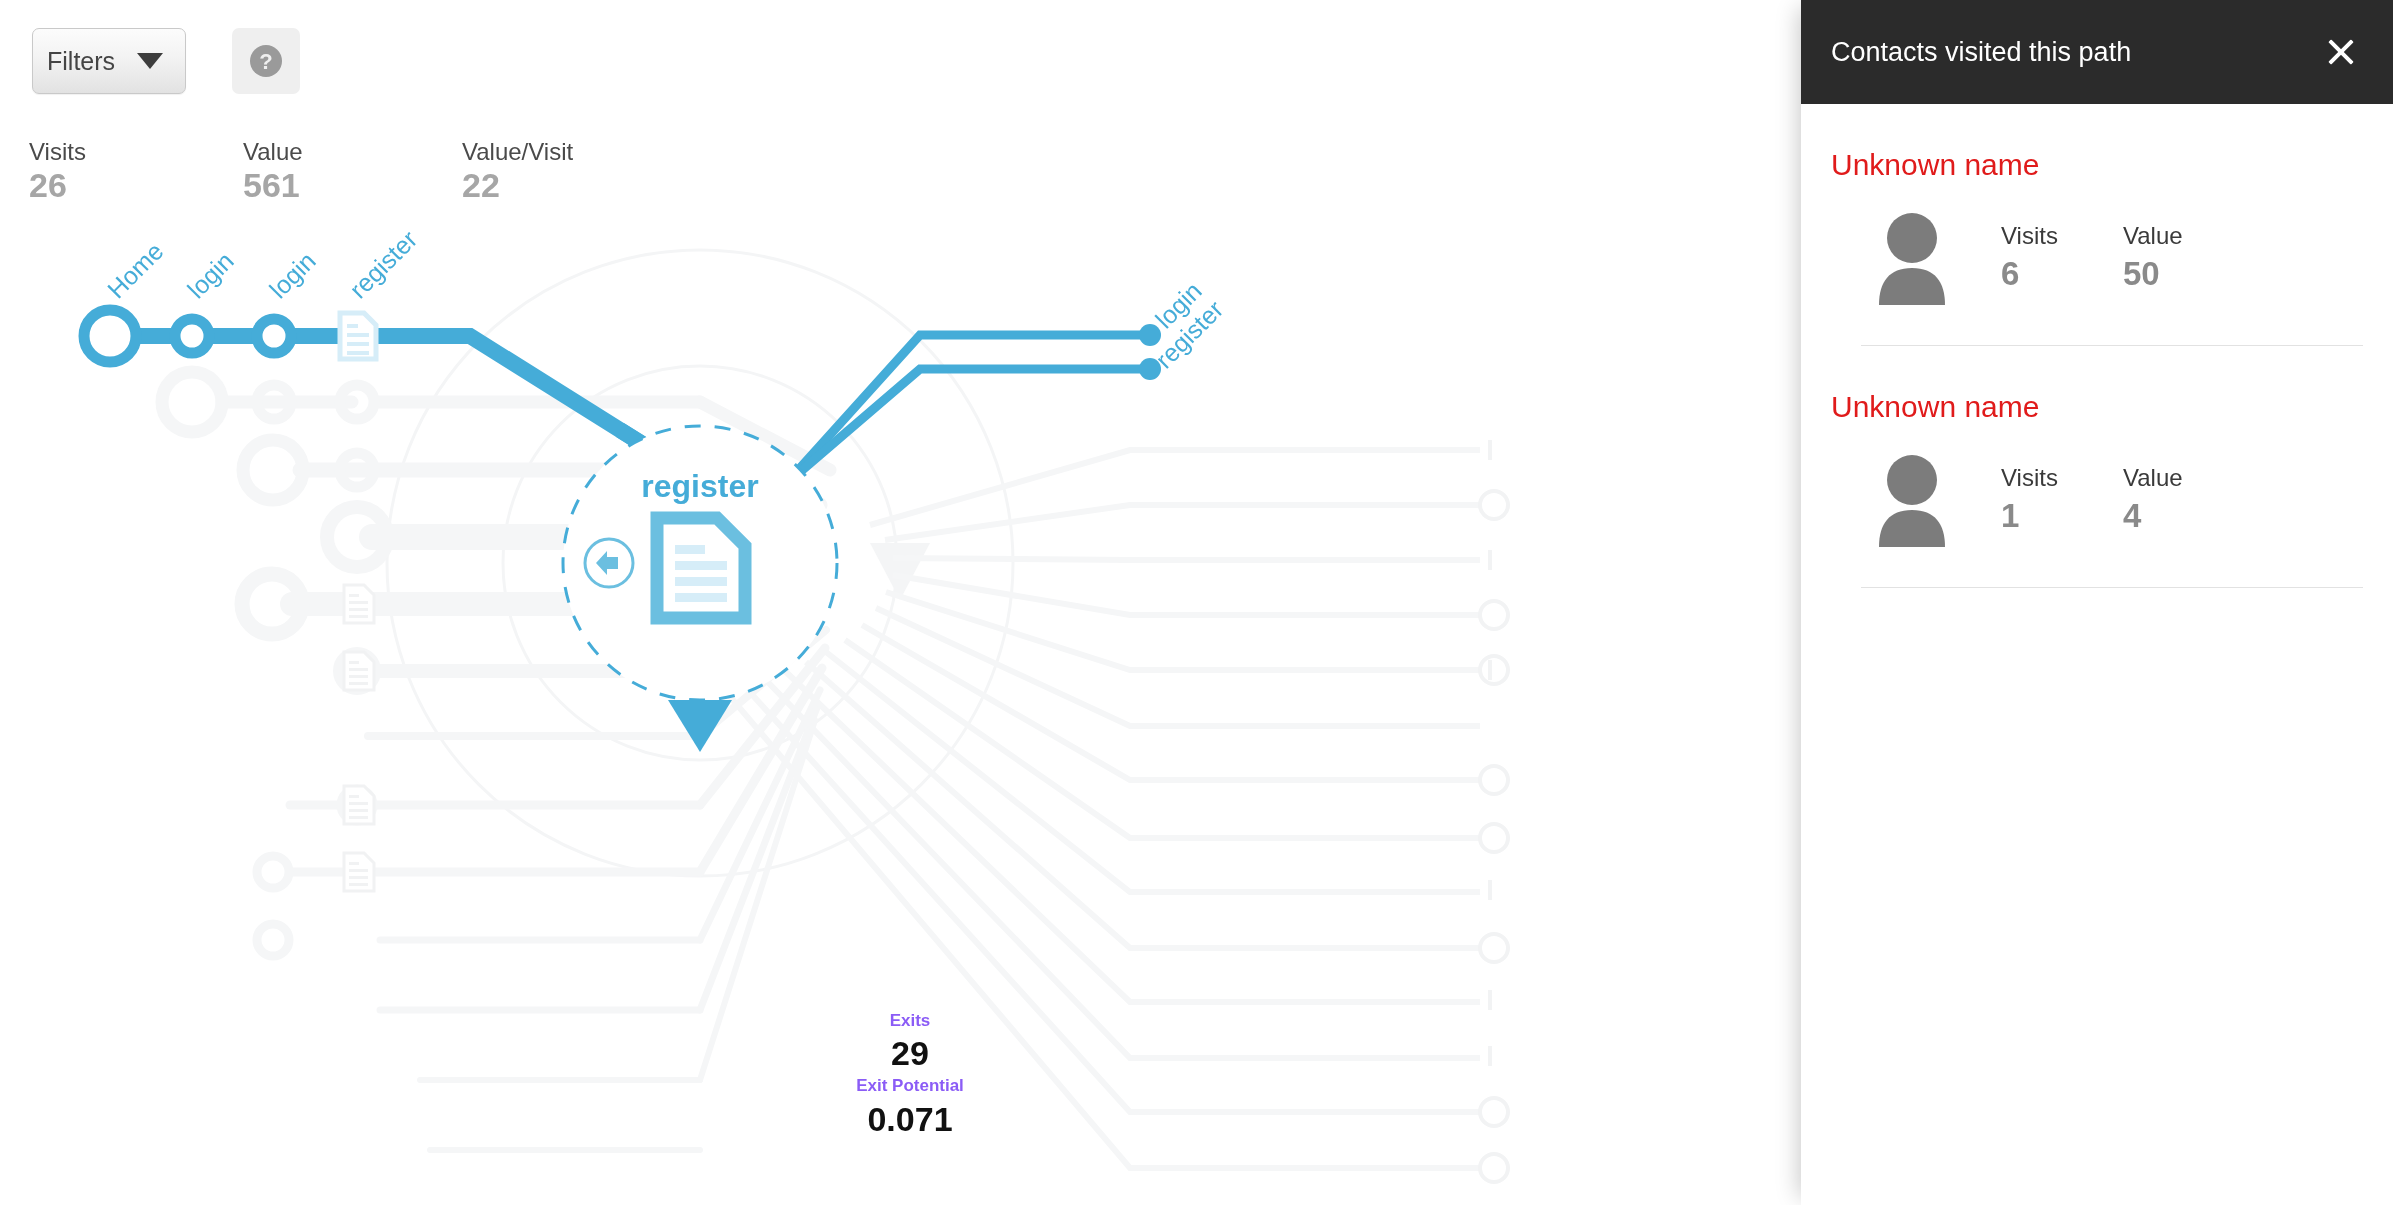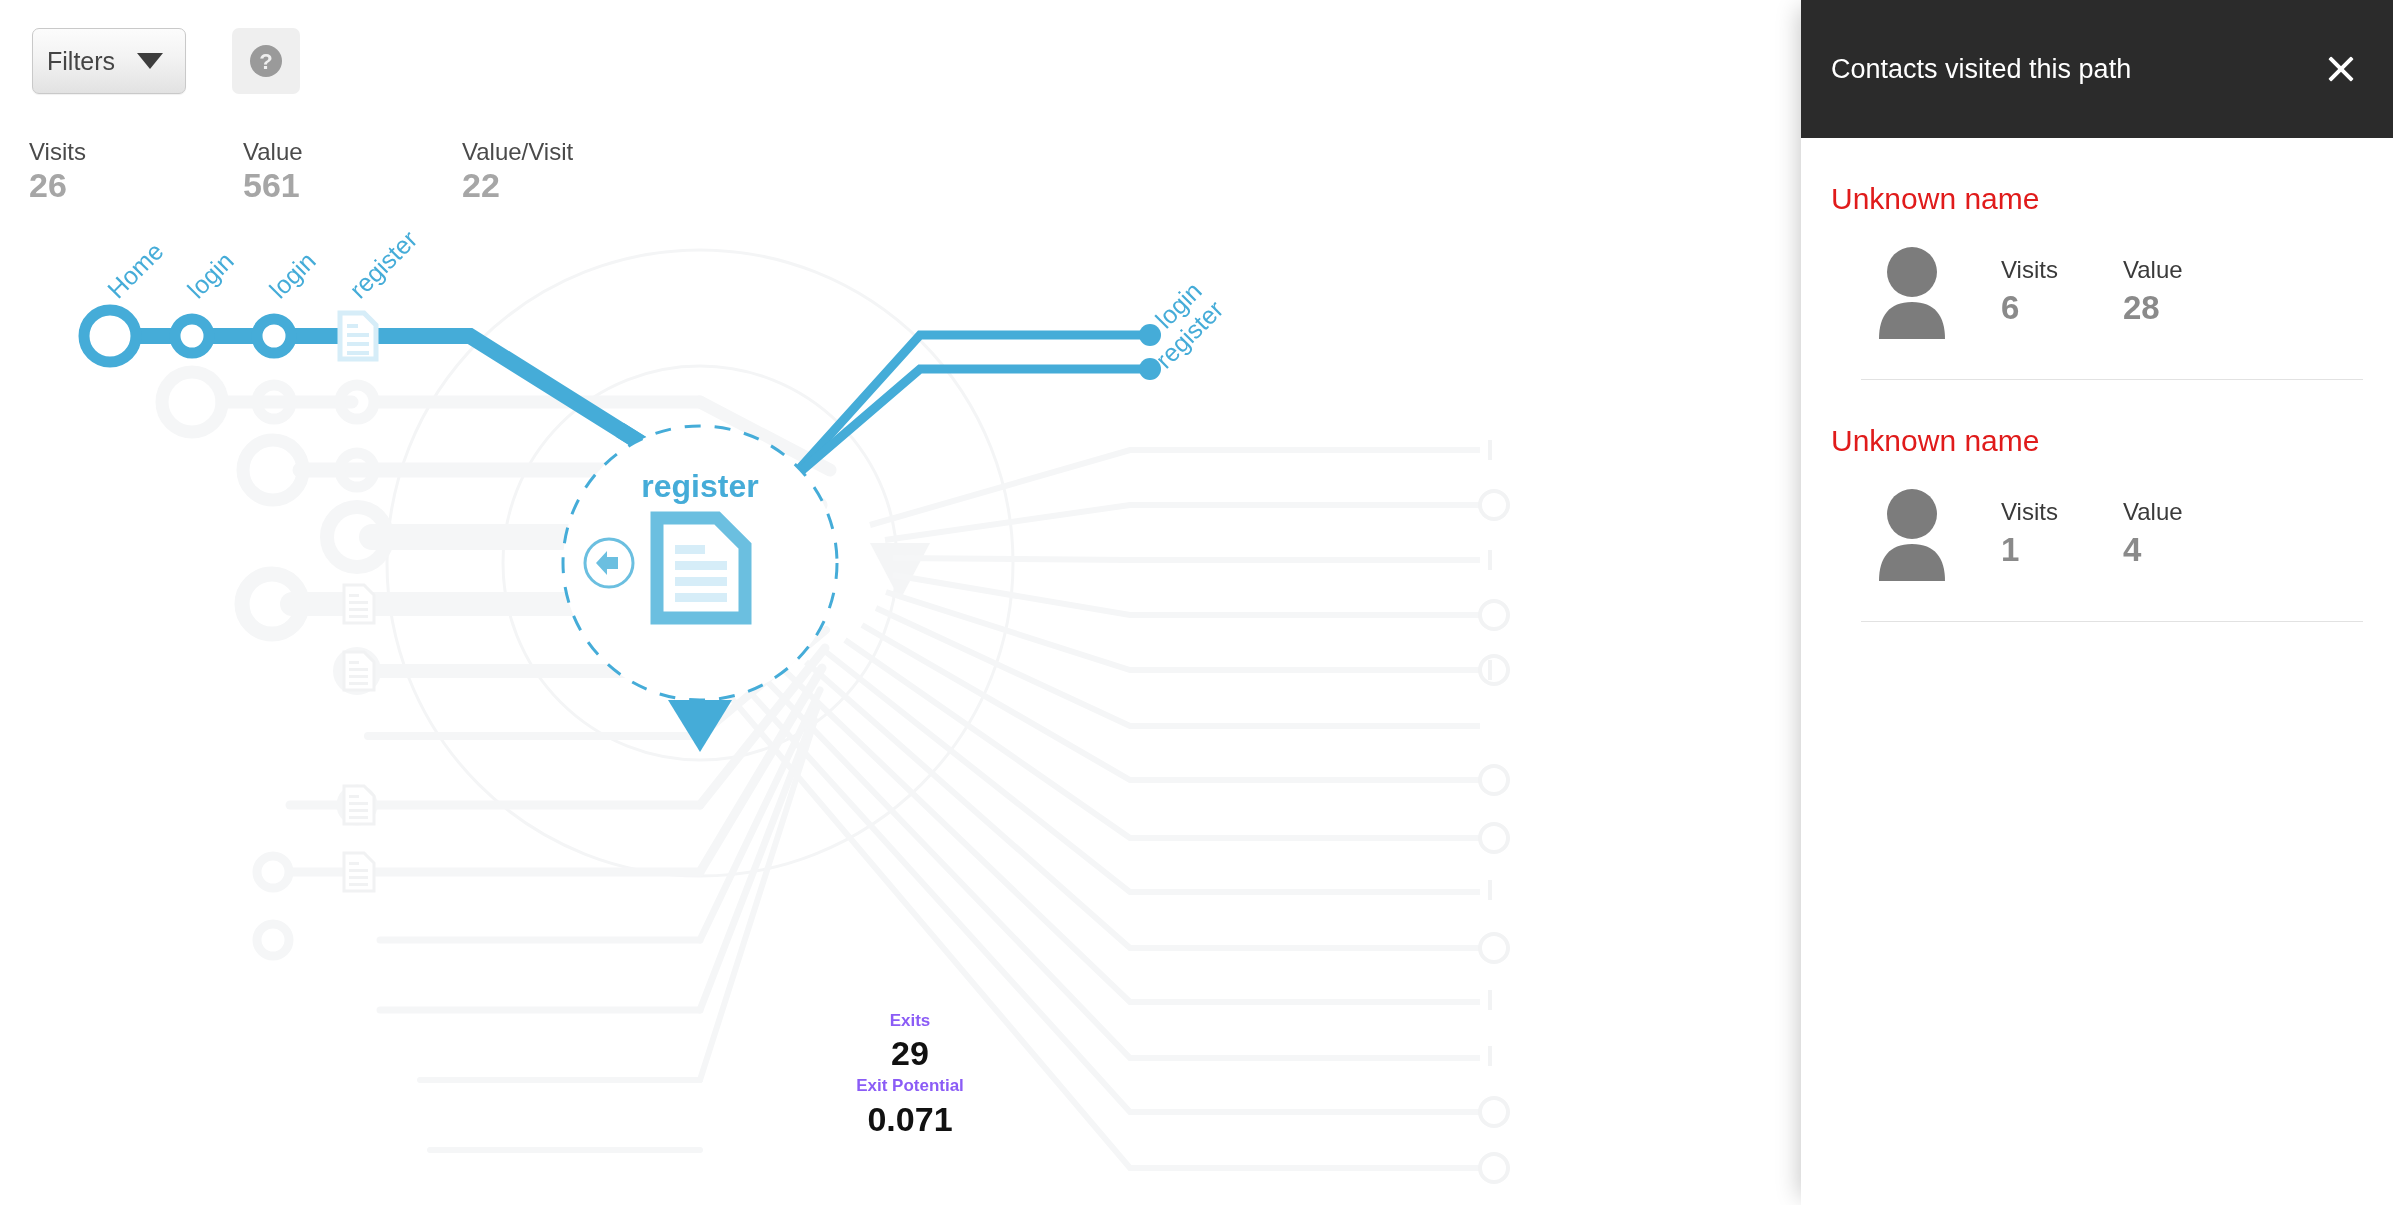--- a/index.html
+++ b/index.html
@@ -61,21 +61,21 @@
   }
   #exits-block .e-label { font-size:17px; color:#8b5cf6; line-height:1.25;font-weight:bold; }
   #exits-block .e-value { font-size:34px; color:#111; font-weight:bold; line-height:1.3; }
 
   
   #contacts-panel {
     position:absolute; right:0; top:0; width:592px; height:1205px;
     background:#fff; box-shadow: -10px 0 22px -8px rgba(0,0,0,.22);
   }
   #panel-header {
-    height:138px; background:#2b2b2b; display:flex; align-items:center;
+    height:104px; background:#2b2b2b; display:flex; align-items:center;
     justify-content:space-between; padding: 0 34px 0 30px;
   }
   #panel-header .title { color:#fff; font-size:27px; line-height:1; }
   #panel-close { cursor:pointer; width:36px;height:36px; position:relative; }
   #panel-close:before, #panel-close:after {
     content:""; position:absolute; left:2px; top:16px; width:32px; height:4px;
     background:#fff; border-radius:1px;
   }
   #panel-close:before { transform: rotate(45deg); }
   #panel-close:after  { transform: rotate(-45deg); }
@@ -312,21 +312,21 @@
               <path d="M45 58 C 22 58 12 72 12 95 H78 C78 72 68 58 45 58 Z" fill="#7c7c7c"></path>
             </svg>
           </div>
           <div class="c-stats">
             <div class="c-stat">
               <div class="s-label">Visits</div>
               <div class="s-value">6</div>
             </div>
             <div class="c-stat">
               <div class="s-label">Value</div>
-              <div class="s-value">28</div>
+              <div class="s-value">50</div>
             </div>
           </div>
         </div>
         <div class="divider"></div>
       </div>
 
       <div class="contact-item">
         <div class="c-name">Unknown name</div>
         <div class="contact-row">
           <div class="avatar">

